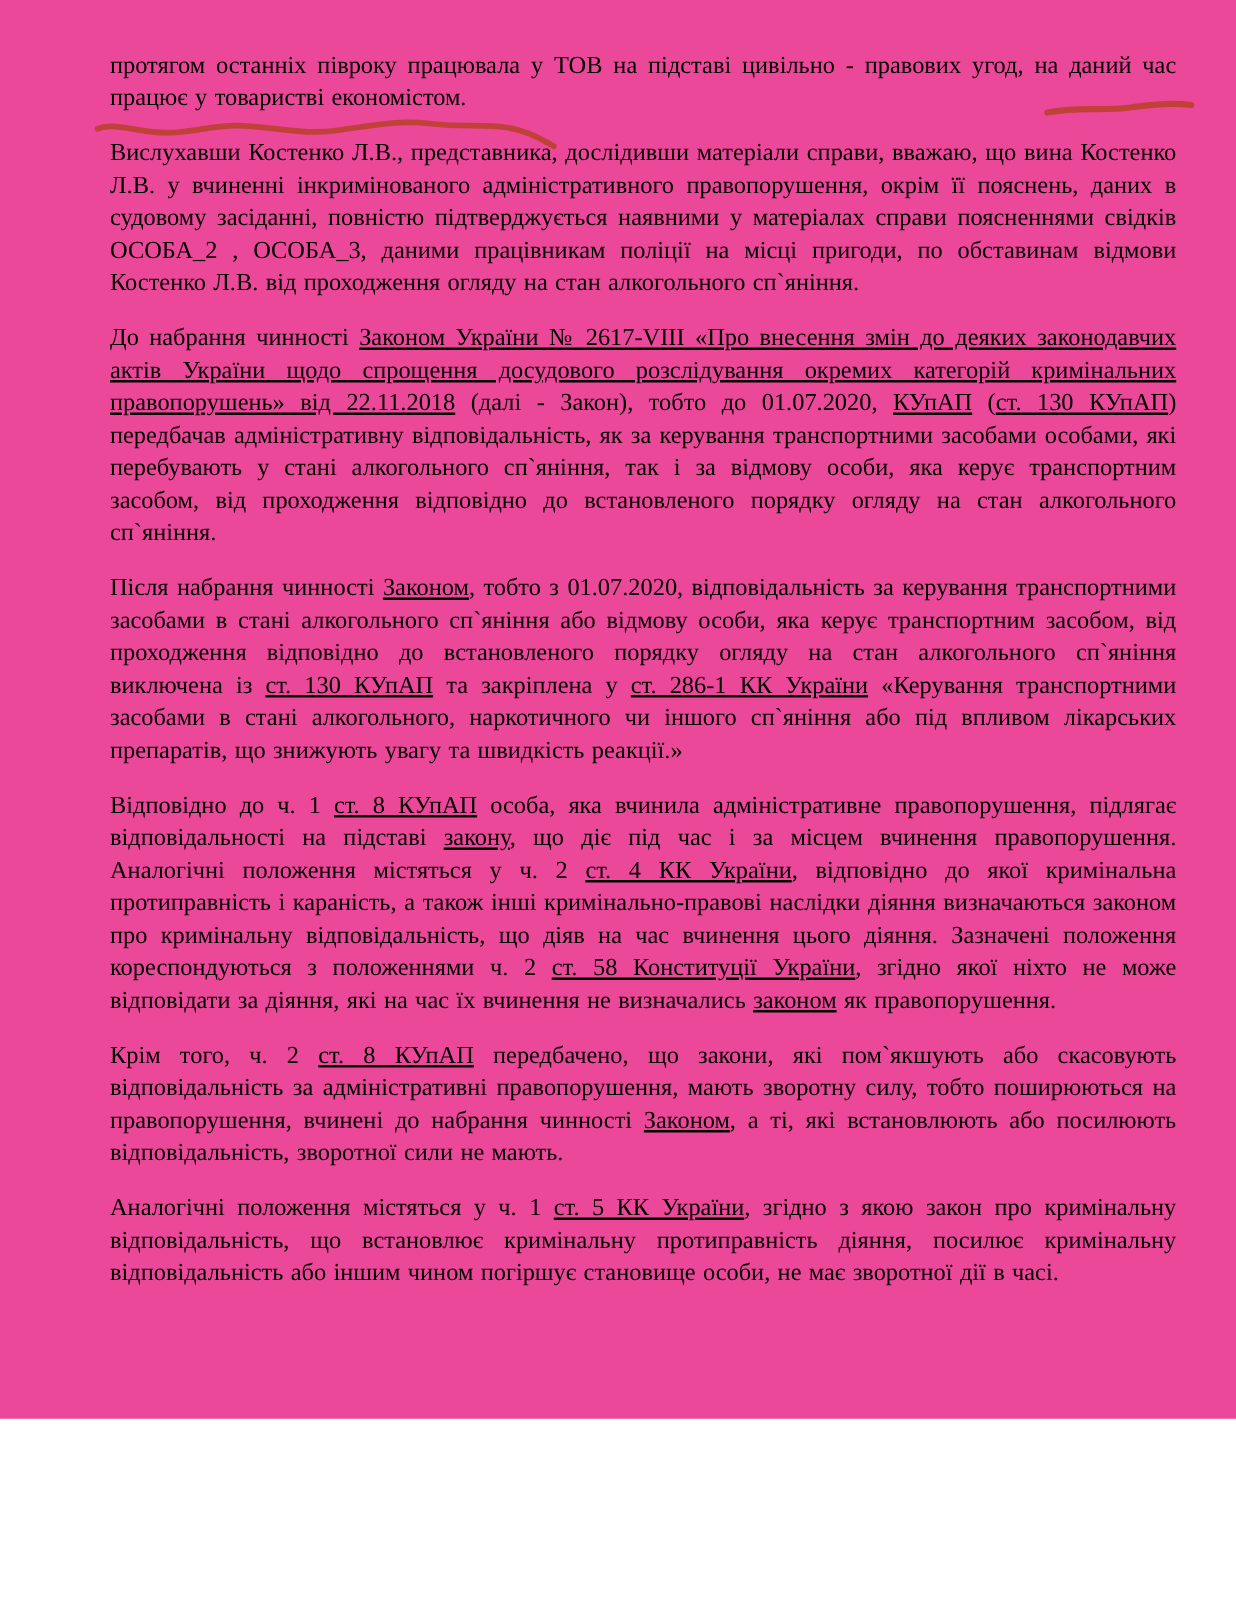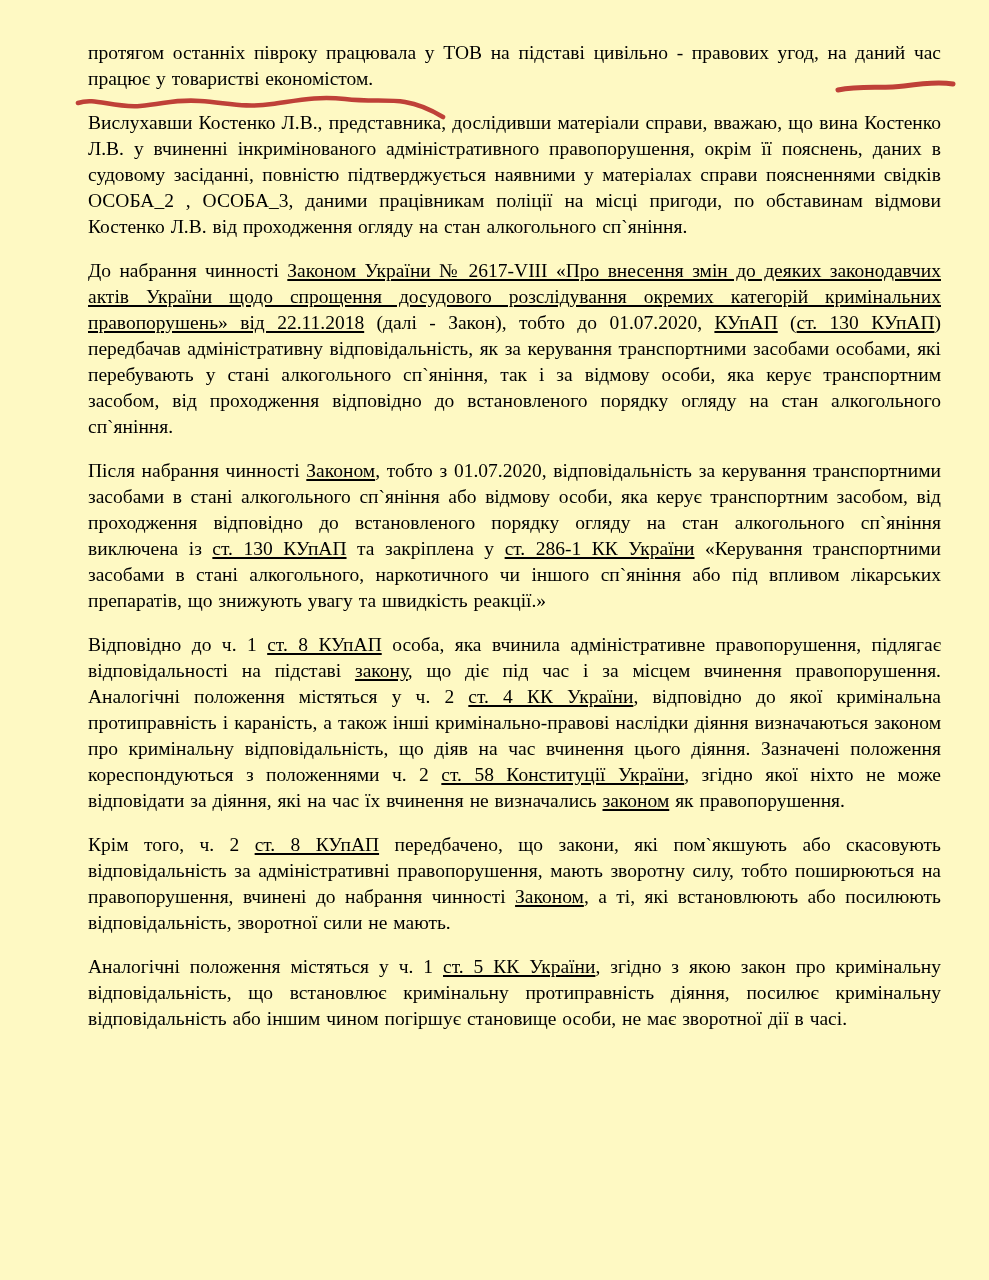--- a/index.html
+++ b/index.html
@@ -3,22 +3,22 @@
 <meta charset="utf-8">
 <style>
   * { margin: 0; padding: 0; box-sizing: border-box; }
   html, body {
     width: 989px; height: 1280px;
     background: #ffffff;
     font-family: "Liberation Serif", "DejaVu Serif", serif;
   }
   .page {
     position: relative;
-    width: 989px; height: 1280px;
-    background: #fef9c3;
+    width: 989px; height: 1135px;
+    background: #ec4899;
     overflow: hidden;
     text-decoration: underline;
   }
   .content {
     position: absolute;
     left: 88px; top: 40px;
     width: 853px;
     color: #000000;
     font-size: 19.5px;
     line-height: 26px;

